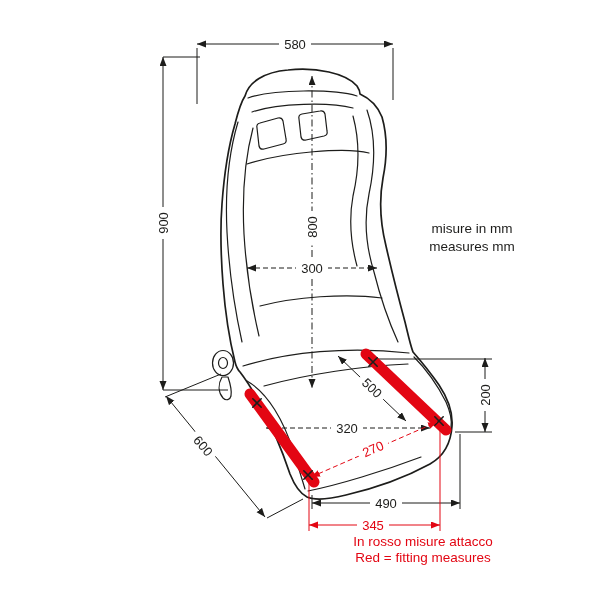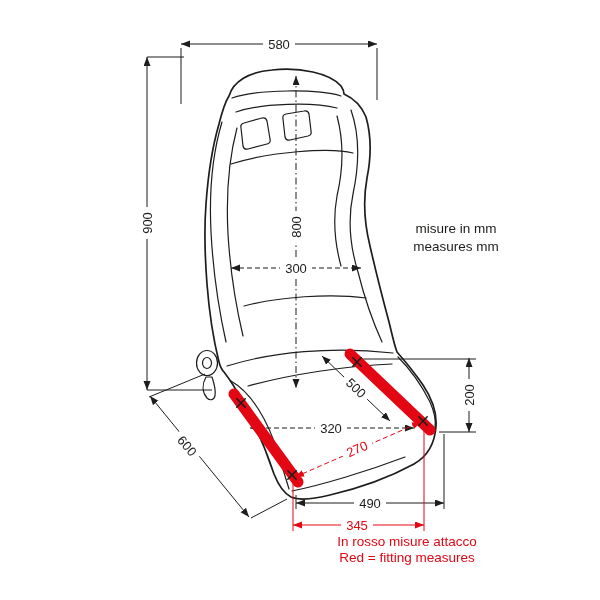--- a/index.html
+++ b/index.html
@@ -1,19 +1,19 @@
 <!DOCTYPE html>
 <html style="--ink: #1d1d1b; --red: #e30613;"><head>
 <meta charset="utf-8">
 <style>
   :root { --ink:#1d1d1b; --red:#e30613; --bg:#ffffff; }
   html,body { margin:0; padding:0; background:var(--bg); }
   #stage {
     position:relative; width:530px; height:600px; background:var(--bg);
-    font-family:"Liberation Sans", sans-serif; overflow:hidden;
+    font-family:"Liberation Sans", sans-serif; overflow:hidden;padding-left:16px;
   }
   svg { display:block; }
   .s-ink { stroke:var(--ink); }
   .s-red { stroke:var(--red); }
   .f-ink { fill:var(--ink); }
   .f-red { fill:var(--red); }
   .no-fill { fill:none; }
   .fill-white { fill:#ffffff; }
   .lbl-bg { fill:#ffffff; stroke:none; }
   .lbl {

